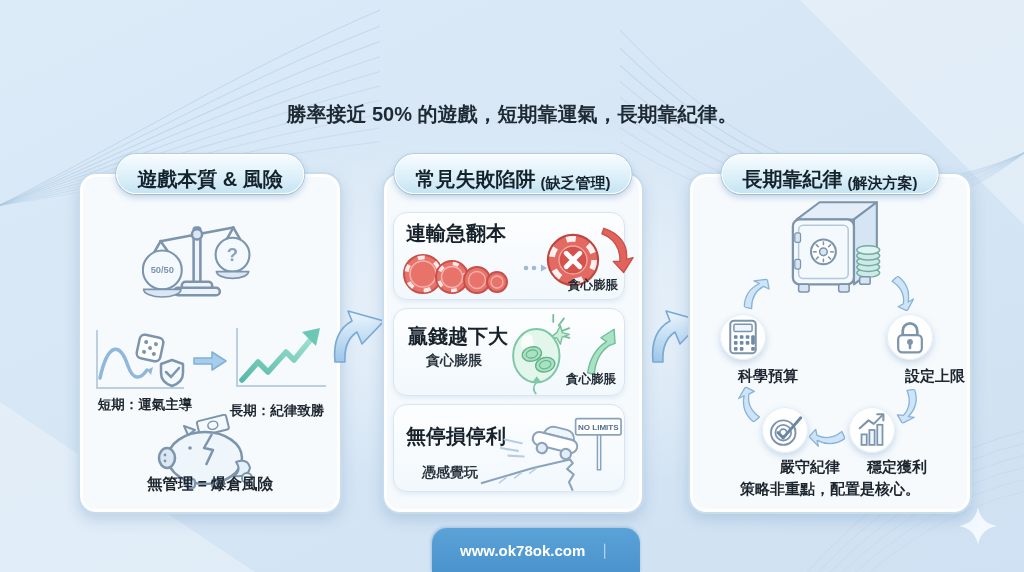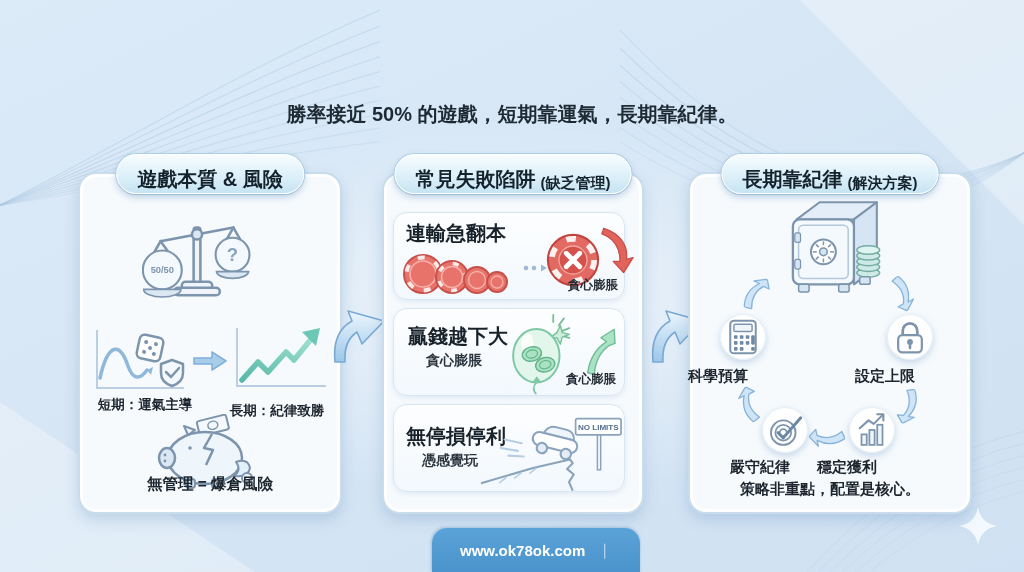--- a/index.html
+++ b/index.html
@@ -41,21 +41,21 @@
   .trap-card{ position:absolute; left:9px; width:232px; height:88px;
     background:linear-gradient(180deg,#fdfeff,#f2f8fd); border:1.5px solid #d7e6f1;
     border-radius:14px; box-shadow:0 2px 5px rgba(120,160,200,.18); }
   .card-title{ position:absolute; font-size:20px; font-weight:bold; color:#18222b; }
   .card-sub{ position:absolute; font-size:14px; font-weight:bold; color:#2a343d; }
   .card-cap{ position:absolute; font-size:12.5px; font-weight:bold; color:#222b33; }
 
   .circle-step{ position:absolute; width:46px; height:46px; border-radius:50%;
     background:#ffffff; box-shadow:0 3px 7px rgba(110,150,195,.35), inset 0 0 0 1px #e4eef6;
     display:flex; align-items:center; justify-content:center; }
-  .step-label{ position:absolute; width:110px; text-align:left; font-size:15px; font-weight:bold; color:#1d262e; }
+  .step-label{ position:absolute; width:110px; text-align:right; font-size:15px; font-weight:bold; color:#1d262e; }
   .note{ position:absolute; top:306px; left:0; width:100%; text-align:center;
     font-size:15px; font-weight:bold; color:#1d262e; }
 
   .footer-pill{ position:absolute; bottom:0; left:530px; transform:translateX(-50%);
     height:44px; padding:0 28px; display:flex; align-items:center; gap:12px;
     background:linear-gradient(180deg,#5aa3d8,#4b93cc); border-radius:15px 15px 0 0;
     box-shadow:0 -1px 3px rgba(90,140,190,.4); white-space:nowrap;margin-left:6px; }
   .footer-pill span{ color:#ffffff; font-weight:bold; font-size:15px; }
   .footer-pill .div{ color:#cfe6f7; font-weight:normal; }
 
@@ -273,21 +273,21 @@
         <path d="M33,78 q-6,7 0,13" fill="none" stroke="#7cc7a4" stroke-width="1.8"></path>
       </svg>
       <svg class="abs" style="left:188px;top:18px" width="34" height="48" viewBox="0 0 36 50">
         <path d="M6,48 C8,34 15,22 26,15 L20,11 L34,2 L35,17 L29,19 C20,25 14,36 13,50 Z" fill="#a9e3c4" stroke="#6fbe97" stroke-width="1.5" stroke-linejoin="round"></path>
       </svg>
       <div class="card-cap" style="right:8px;bottom:7px">貪心膨脹</div>
     </div>
 
     <div class="trap-card" style="top:230px">
       <div class="card-title" style="left:12px;top:18px">無停損停利</div>
-      <div class="card-sub" style="left:28px;top:47px">憑感覺玩</div>
+      <div class="card-sub" style="left:28px;top:59px">憑感覺玩</div>
       <svg class="abs" style="right:2px;top:2px" width="142" height="84" viewBox="0 0 150 88">
         <g>
           <rect x="124" y="28" width="3.5" height="38" fill="#eef5fb" stroke="#8aa3bd" stroke-width="1.5"></rect>
           <circle cx="125.7" cy="26" r="2.5" fill="#eef5fb" stroke="#8aa3bd" stroke-width="1.5"></circle>
           <rect x="101" y="12" width="48" height="17" rx="2" fill="#ffffff" stroke="#8aa3bd" stroke-width="1.8"></rect>
           <text x="125" y="24" text-anchor="middle" font-size="8.5" font-weight="bold" fill="#55708c">NO LIMITS</text>
         </g>
         <path d="M2,80 L56,64 L95,55" fill="none" stroke="#8aa3bd" stroke-width="2.2" stroke-linecap="round"></path>
         <path d="M95,55 L98,59 L92,65 L99,71 L94,79 L98,88" fill="none" stroke="#8aa3bd" stroke-width="2.2" stroke-linejoin="round"></path>
         <g stroke="#b7cde2" stroke-width="1.6">

